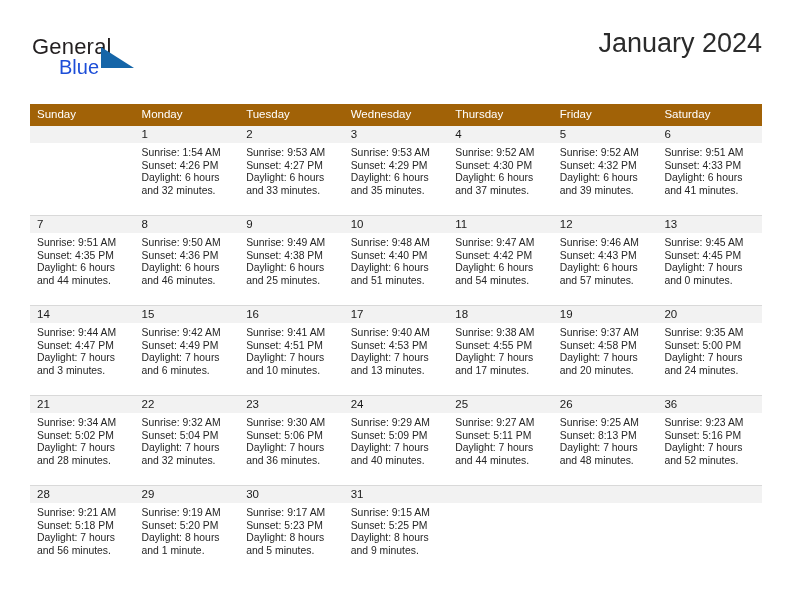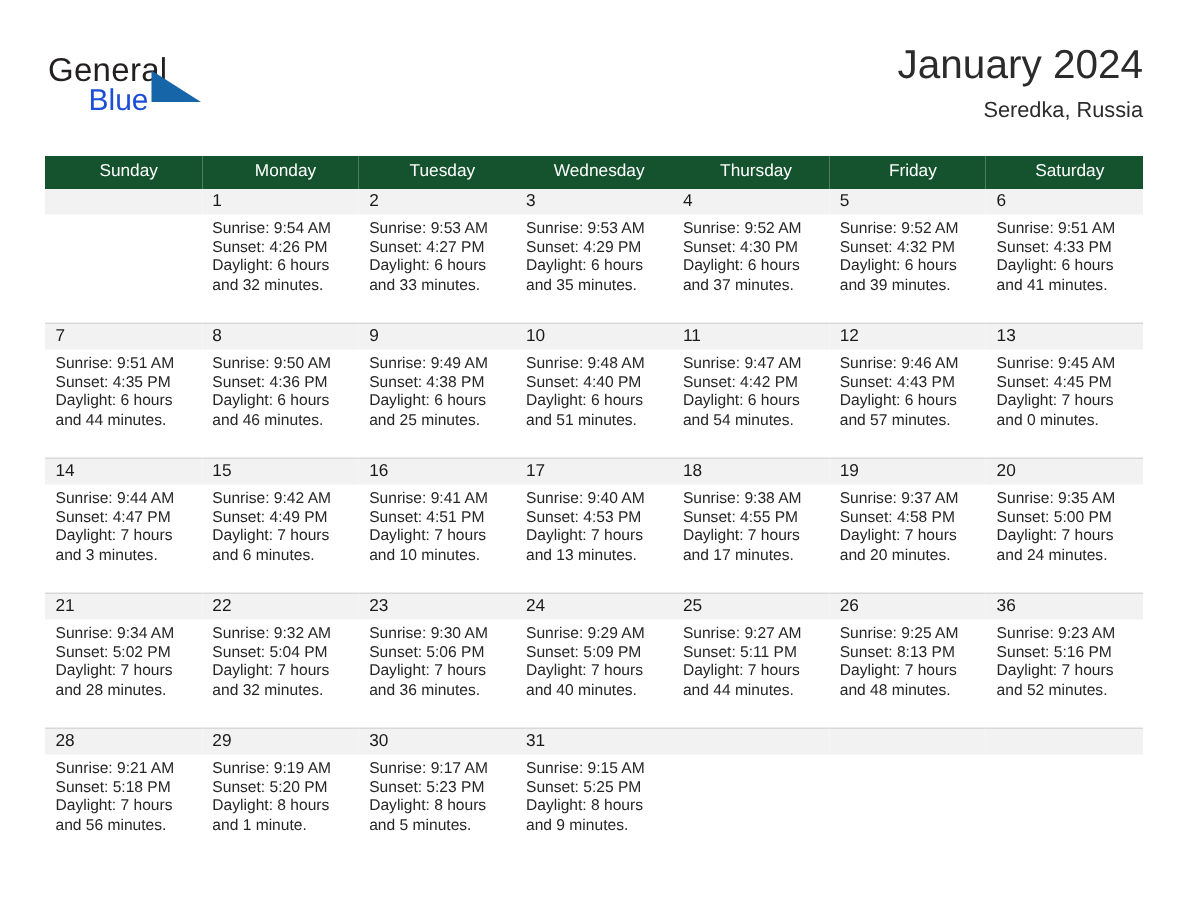--- a/index.html
+++ b/index.html
@@ -95,25 +95,25 @@
     width: 732px;
   }
 
   table.cal {
     border-collapse: collapse;
     width: 732px;
     table-layout: fixed;
   }
 
   table.cal th {
-    background: #14532d;
+    background: #a16207;
     color: #ffffff;
     font-size: 11.5px;
     font-weight: normal;
-    text-align: center;
+    text-align: left;
     padding: 4px 0 5px 7px;
     height: 12px;
     line-height: 13px;
     border: none;
   }
 
   table.cal td {
     vertical-align: top;
     padding: 0;
     border: none;
@@ -161,21 +161,20 @@
   <div class="header">
 
     <div class="logo">
       <span class="logo-general">General</span>
       <span class="logo-triangle"></span>
       <span class="logo-blue">Blue</span>
     </div>
 
     <div class="title-block">
       <div class="month-title">January 2024</div>
-      <div class="location">Seredka, Russia</div>
     </div>
 
   </div>
 
   <div class="calendar">
     <table class="cal">
       <thead>
         <tr>
           <th>Sunday</th>
           <th>Monday</th>
@@ -190,21 +189,21 @@
           <tr class="week-1">
             <td>
               <div class="cell empty">
                 <div class="daynum-band"></div>
               </div>
             </td>
             <td>
               <div class="cell">
                 <div class="daynum-band">1</div>
                 <div class="details">
-                  <div>Sunrise: 9:54 AM</div>
+                  <div>Sunrise: 1:54 AM</div>
                   <div>Sunset: 4:26 PM</div>
                   <div>Daylight: 6 hours</div>
                   <div>and 32 minutes.</div>
                 </div>
               </div>
             </td>
             <td>
               <div class="cell">
                 <div class="daynum-band">2</div>
                 <div class="details">

